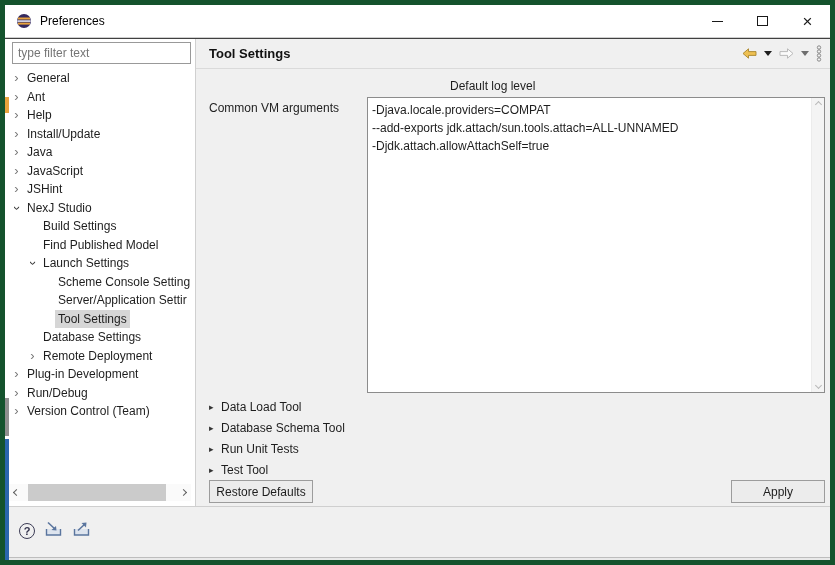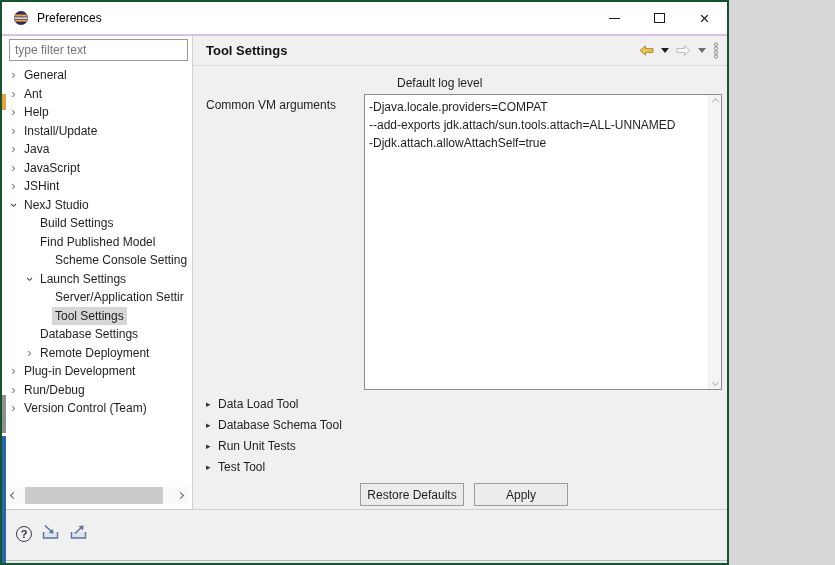--- a/index.html
+++ b/index.html
@@ -1,21 +1,21 @@
 <!DOCTYPE html>
 <html><head>
 <meta charset="utf-8">
 <title>Preferences</title>
 <style>
   * { box-sizing: border-box; margin: 0; padding: 0; }
   html,body { background:#d8d8d8; }
   body { font-family:"Liberation Sans", sans-serif; font-size:12px; color:#1e1e1e; }
 
-  .window { position:relative; width:729px; height:565px; background:#f0abfc;
-            border:2px solid #14532d; overflow:hidden; }
+  .window { position:relative; width:835px; height:565px; background:#404040;
+            border:5px solid #14532d; overflow:hidden; }
 
   
   .titlebar { position:absolute; top:0; left:0; right:0; height:33px; background:#fff;
               border-bottom:1px solid #cfcfcf; display:flex; align-items:center; }
   .title-left { display:flex; align-items:center; gap:8px; padding-left:11px; flex:1; }
   .title-text { font-size:12px; color:#000; }
   .win-controls { display:flex; height:32px; }
   .win-btn { width:45px; height:32px; display:flex; align-items:center; justify-content:center; cursor:default; }
   .glyph-min { width:11px; border-top:1px solid #1a1a1a; display:inline-block; }
   .glyph-max { width:11px; height:10px; border:1px solid #1a1a1a; display:inline-block; }
@@ -73,21 +73,21 @@
                       font:12px "Liberation Sans", sans-serif; line-height:18px;
                       padding:3px 4px; color:#1e1e1e; background:#fff; }
   .ta-scrollbar { width:13px; background:#f4f4f4; border-left:1px solid #ececec;
                   display:flex; flex-direction:column; justify-content:space-between;
                   align-items:center; padding:4px 0; }
 
   .sections { margin-top:3px; }
   .section-row { height:21px; display:flex; align-items:center; cursor:default; }
   .section-bullet { font-size:9px; color:#333; width:12px; }
 
-  .panel-buttons { margin-top:auto; display:flex; justify-content:center; gap:10px; padding-bottom:0; }
+  .panel-buttons { margin-top:auto; display:flex; justify-content:space-between; gap:10px; padding-bottom:0; }
   .btn { height:23px; background:#ececec; border:1px solid #9c9c9c; font:12px "Liberation Sans", sans-serif;
          display:flex; align-items:center; justify-content:center; cursor:default; color:#1e1e1e; }
   .btn-restore { width:104px; }
   .btn-apply { width:94px; }
 
   
   .footer { position:absolute; left:0; right:0; bottom:0; height:54px; background:#f0f0f0;
             border-top:1px solid #cfcfcf; display:flex; align-items:center;
             padding:0 13px 6px 14px; }
   .footer-icons { display:flex; align-items:center; gap:9px; }
@@ -170,26 +170,26 @@
           <span class="tree-label">NexJ Studio</span>
         </div>
         <div class="tree-row lvl1">
           <span class="twisty hiddenph">›</span>
           <span class="tree-label">Build Settings</span>
         </div>
         <div class="tree-row lvl1">
           <span class="twisty hiddenph">›</span>
           <span class="tree-label">Find Published Model</span>
         </div>
+        <div class="tree-row lvl1">
+          <span class="twisty expanded">›</span>
+          <span class="tree-label">Launch Settings</span>
+        </div>
         <div class="tree-row lvl2">
           <span class="tree-label">Scheme Console Setting</span>
-        </div>
-        <div class="tree-row lvl1">
-          <span class="twisty expanded">›</span>
-          <span class="tree-label">Launch Settings</span>
         </div>
         <div class="tree-row lvl2">
           <span class="tree-label">Server/Application Settir</span>
         </div>
         <div class="tree-row lvl2 selected">
           <span class="tree-label">Tool Settings</span>
         </div>
         <div class="tree-row lvl1">
           <span class="twisty hiddenph">›</span>
           <span class="tree-label">Database Settings</span>

